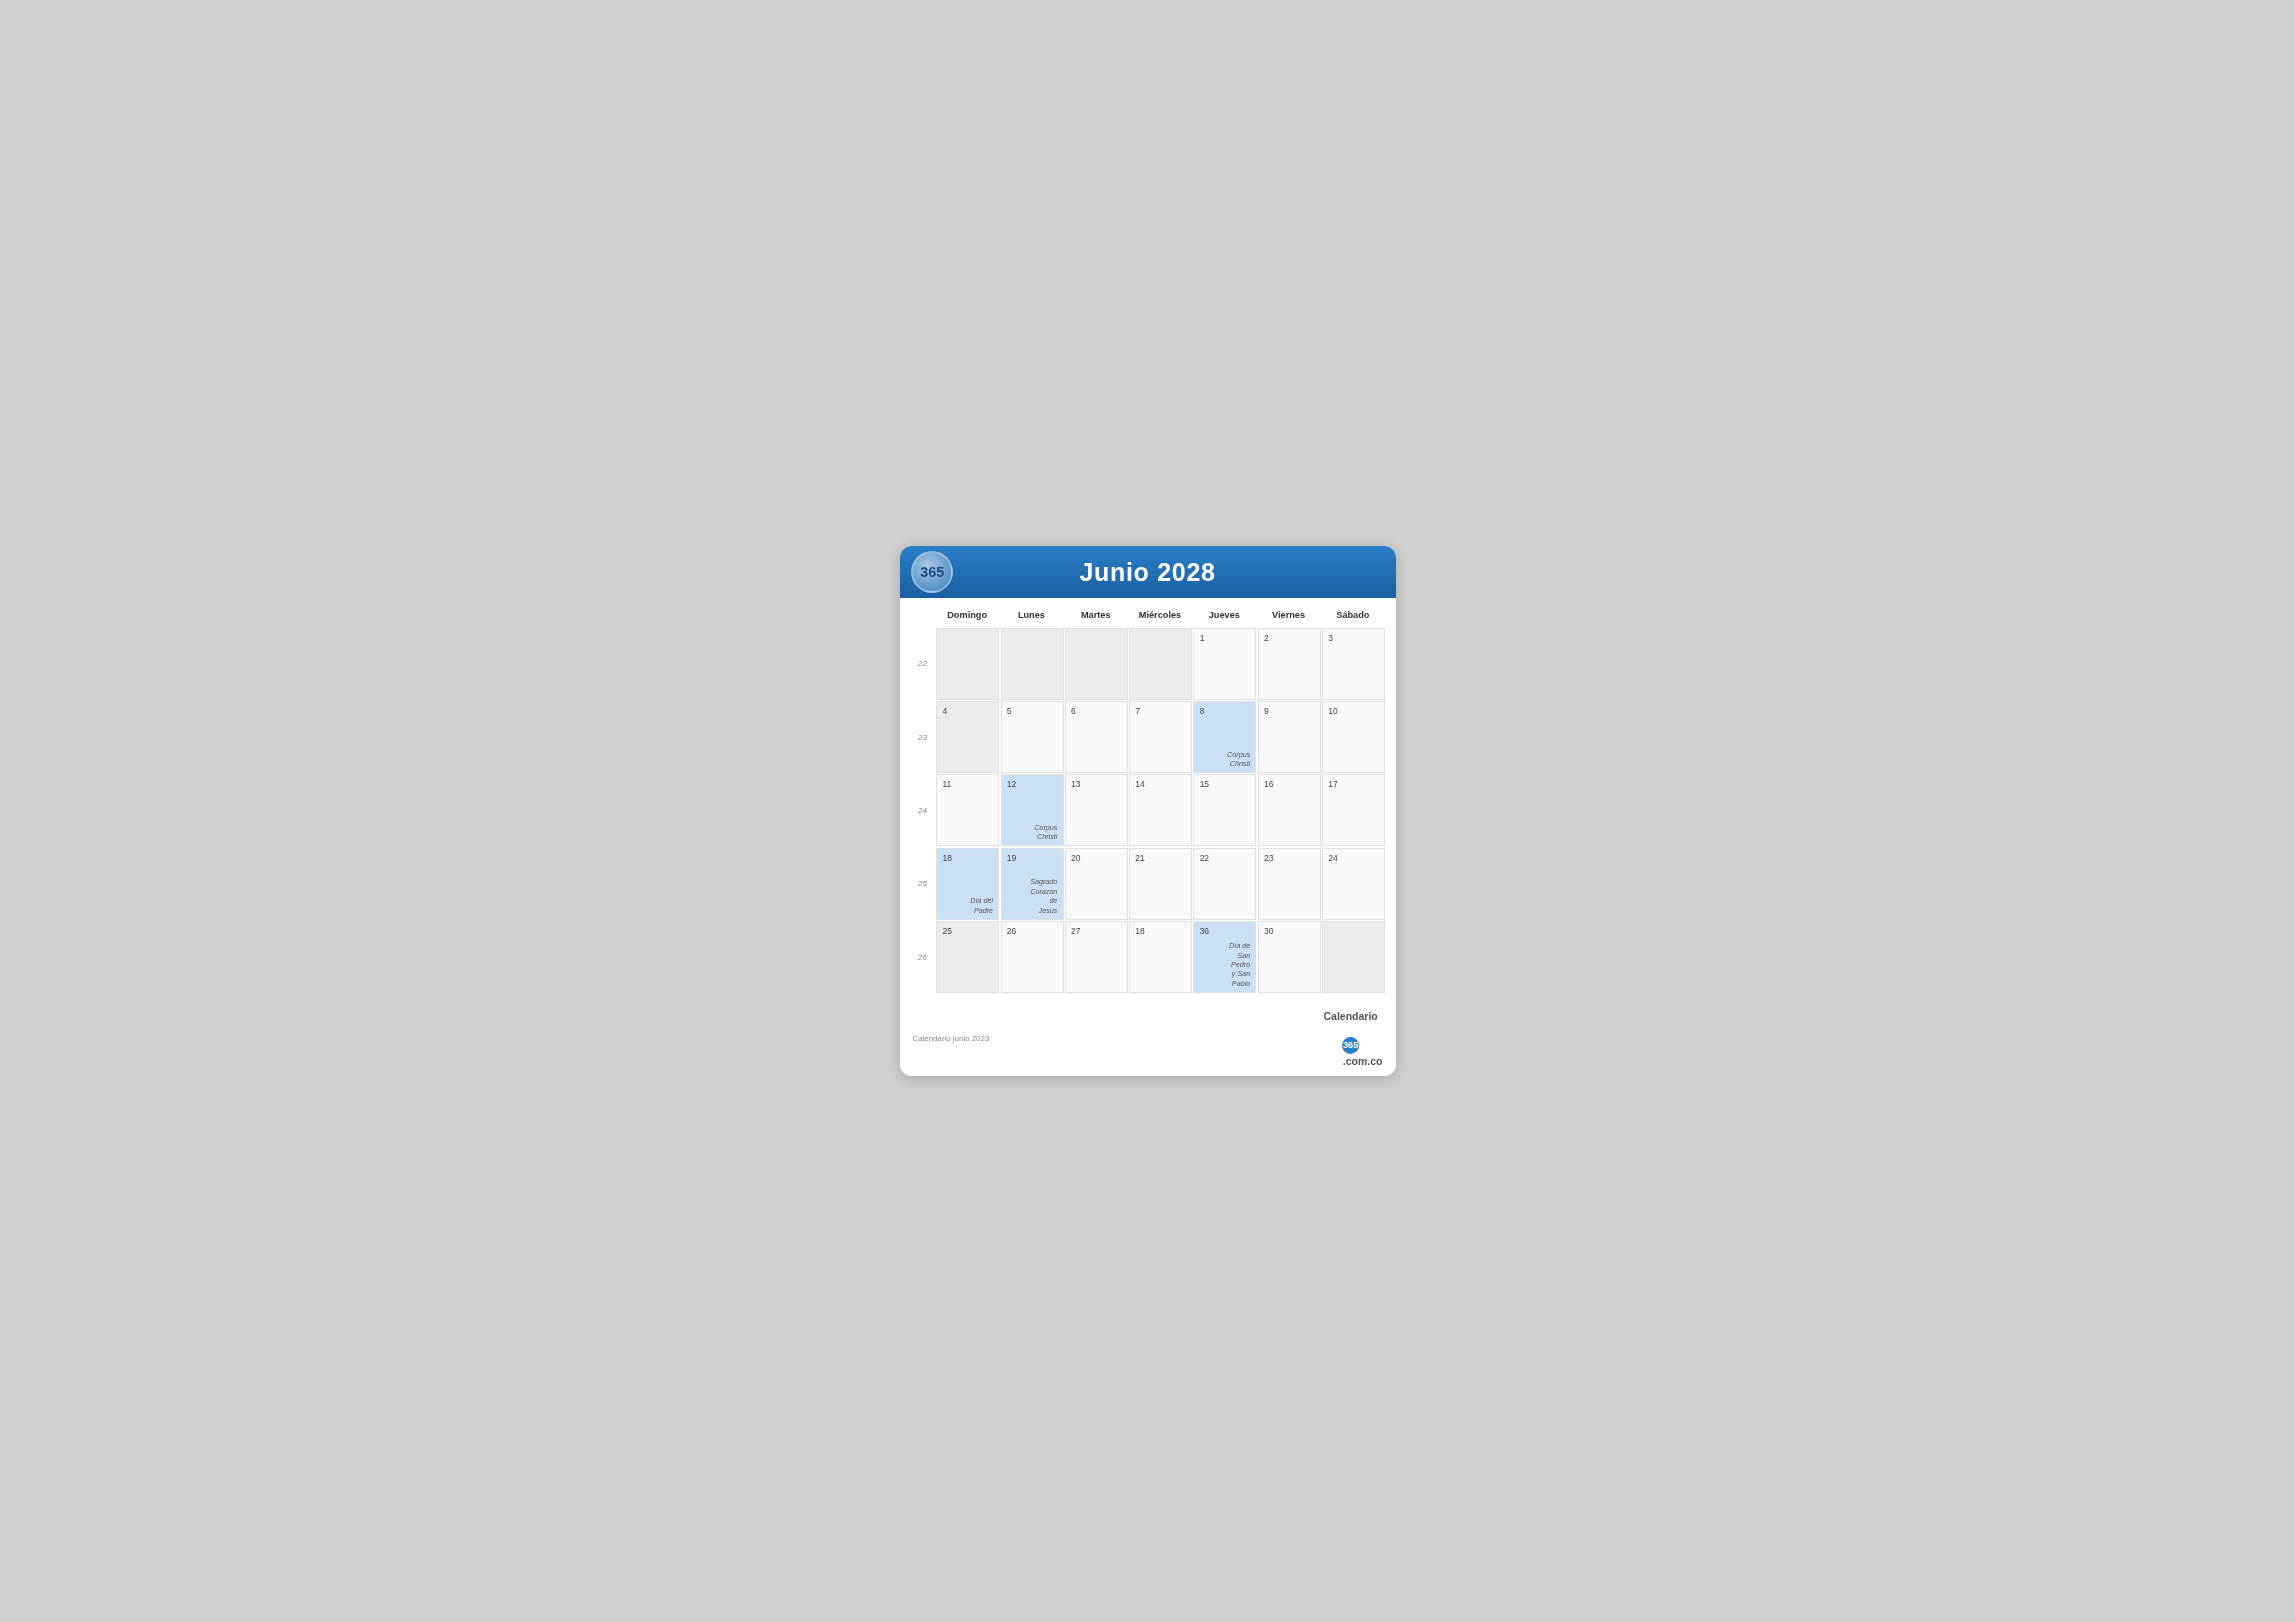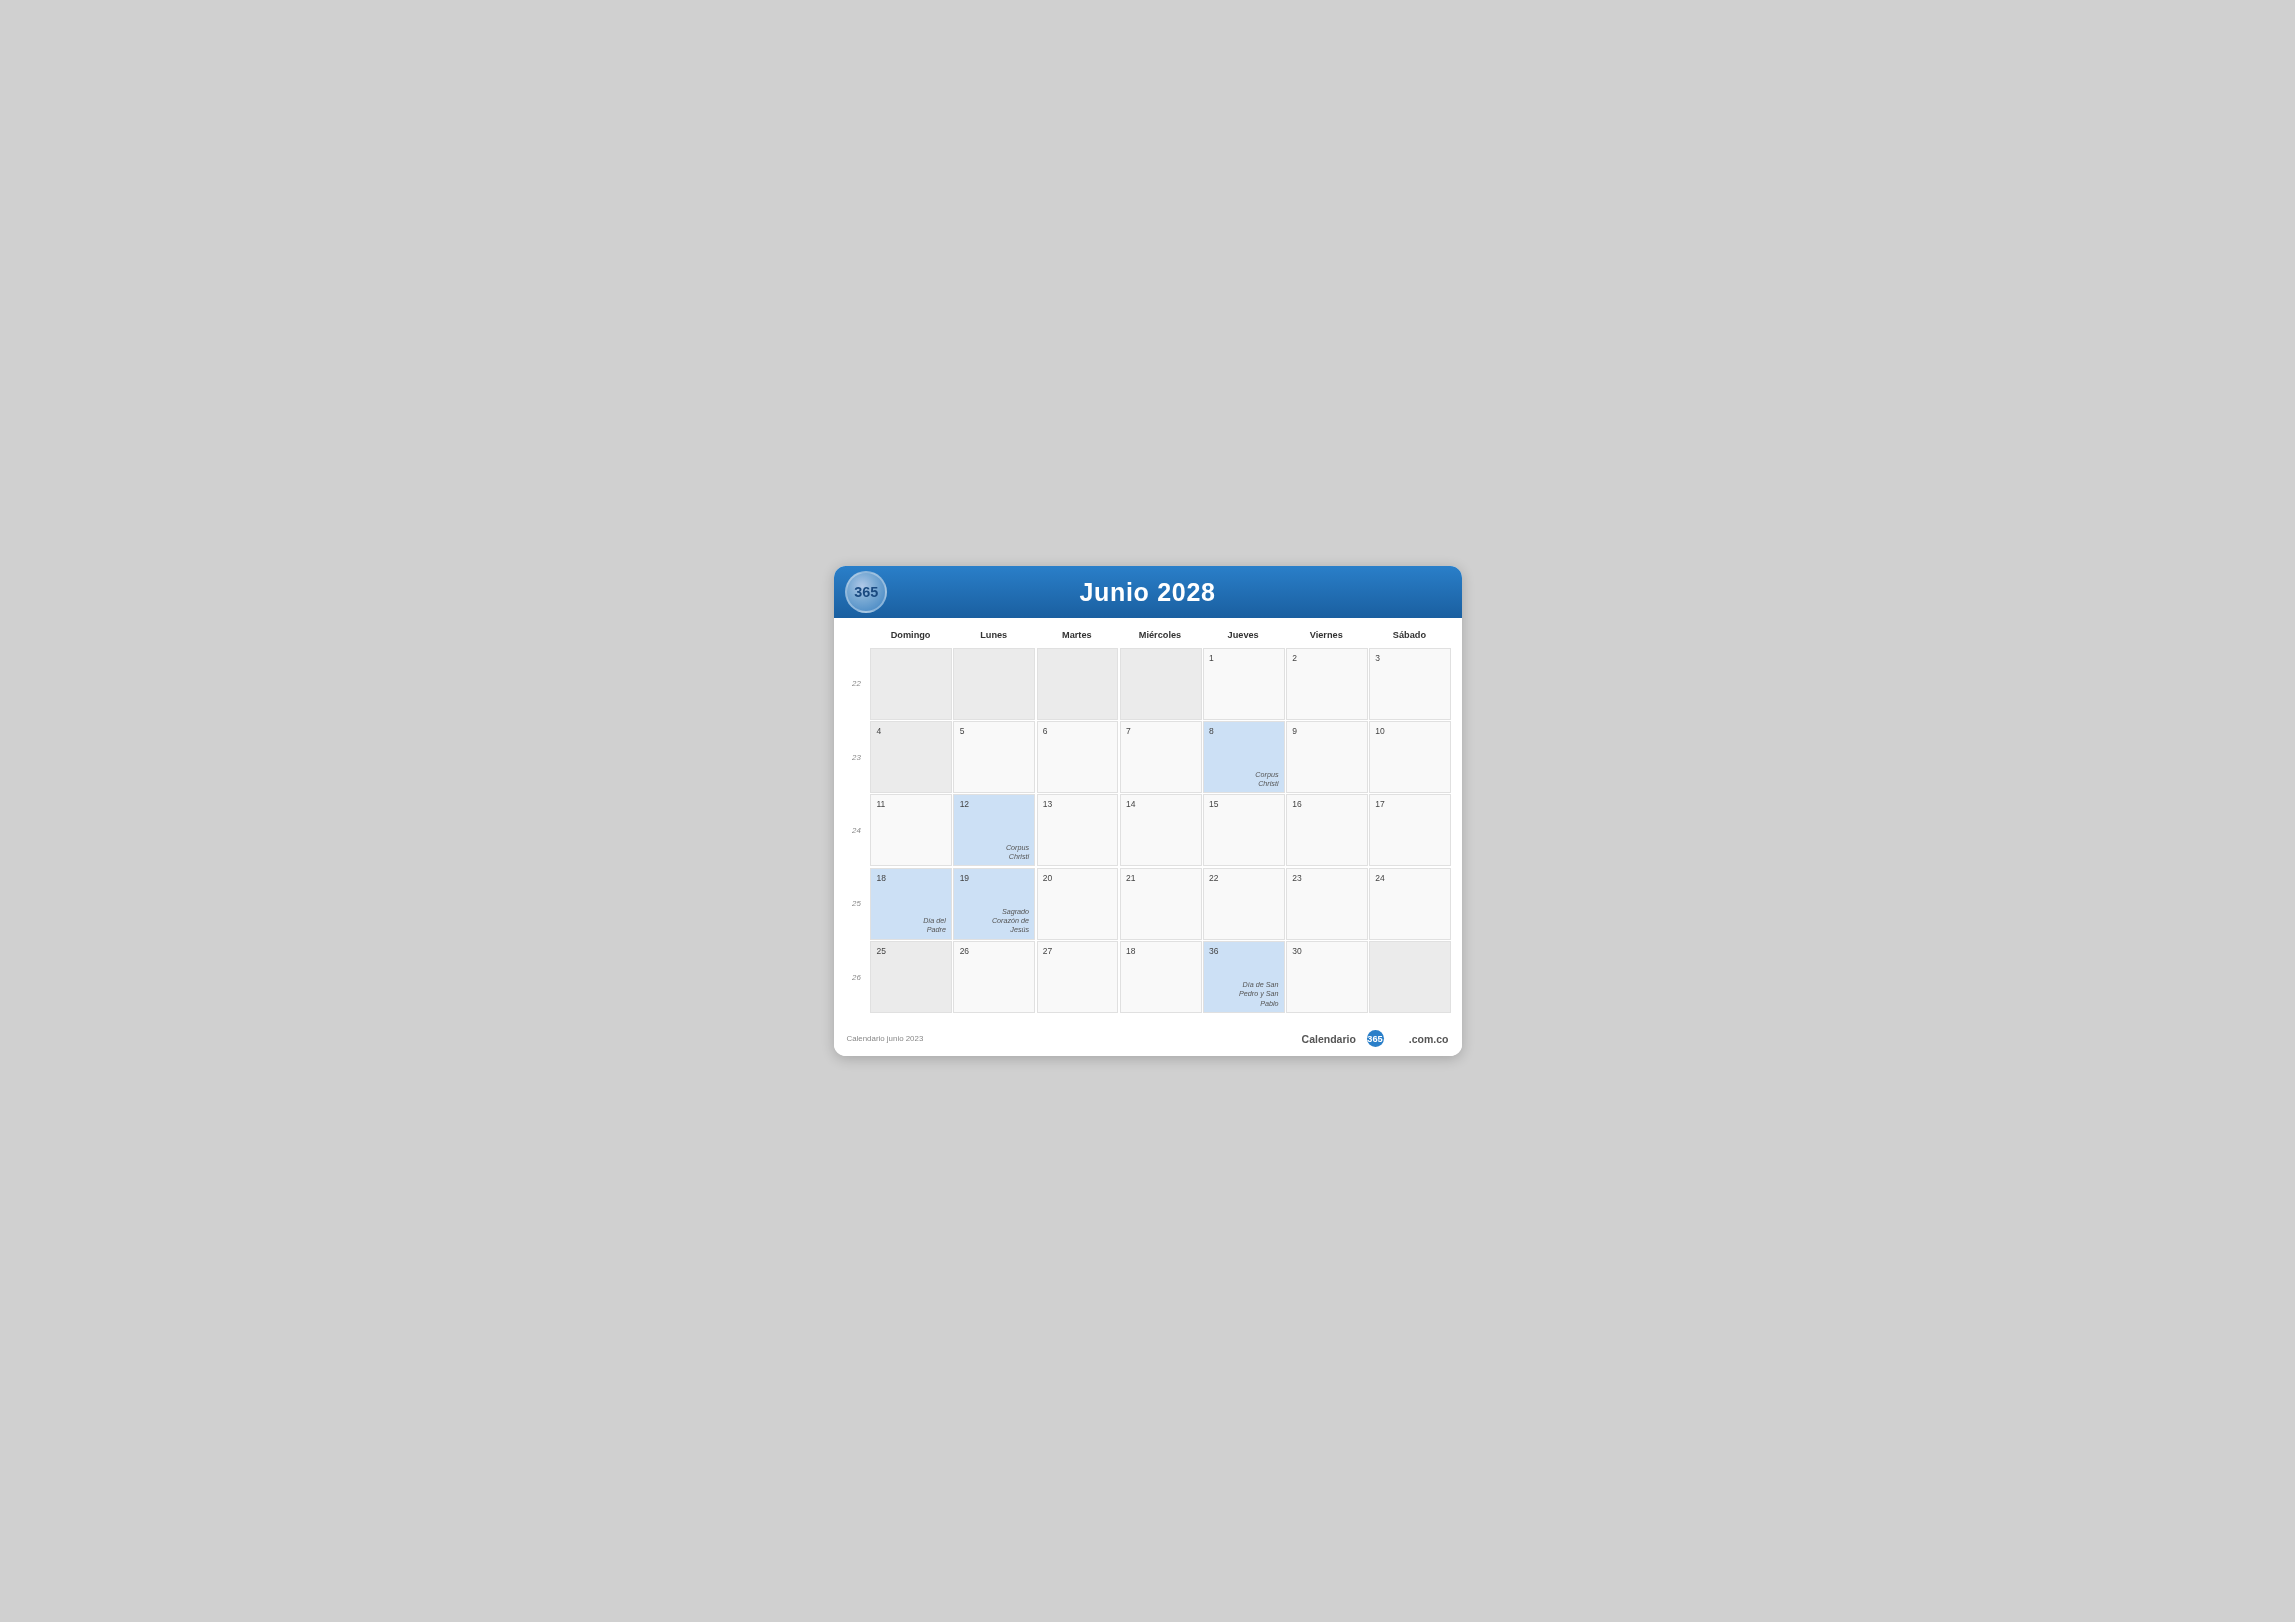--- a/index.html
+++ b/index.html
@@ -10,21 +10,21 @@
       justify-content: center;
       align-items: center;
       min-height: 100vh;
       padding: 13px;
     }
     .calendar-wrapper {
       background: #ffffff;
       border-radius: 11.8px;
       box-shadow: 0 2.6px 13px rgba(0,0,0,0.2);
       overflow: hidden;
-      width: 628px;
+      width: 496px;
       max-width: 100%;
     }
     .header {
       background: linear-gradient(180deg, #2a7fc9 0%, #1a5fa0 100%);
       padding: 11.8px 19.6px;
       display: flex;
       align-items: center;
       justify-content: center;
       position: relative;
       border-radius: 9.2px 9.2px 0 0;
@@ -129,20 +129,21 @@
       text-align: right;
     }
     .footer-left {
       font-size: 7.9px;
       color: #888;
     }
     .footer-right {
       display: flex;
       align-items: center;
       gap: 1.3px;
+      flex-direction: column;
     }
     .footer-brand {
       font-size: 10.5px;
       font-weight: 700;
       color: #555;
     }
     .footer-365 {
       background: #2a7fc9;
       color: #fff;
       font-weight: 900;

